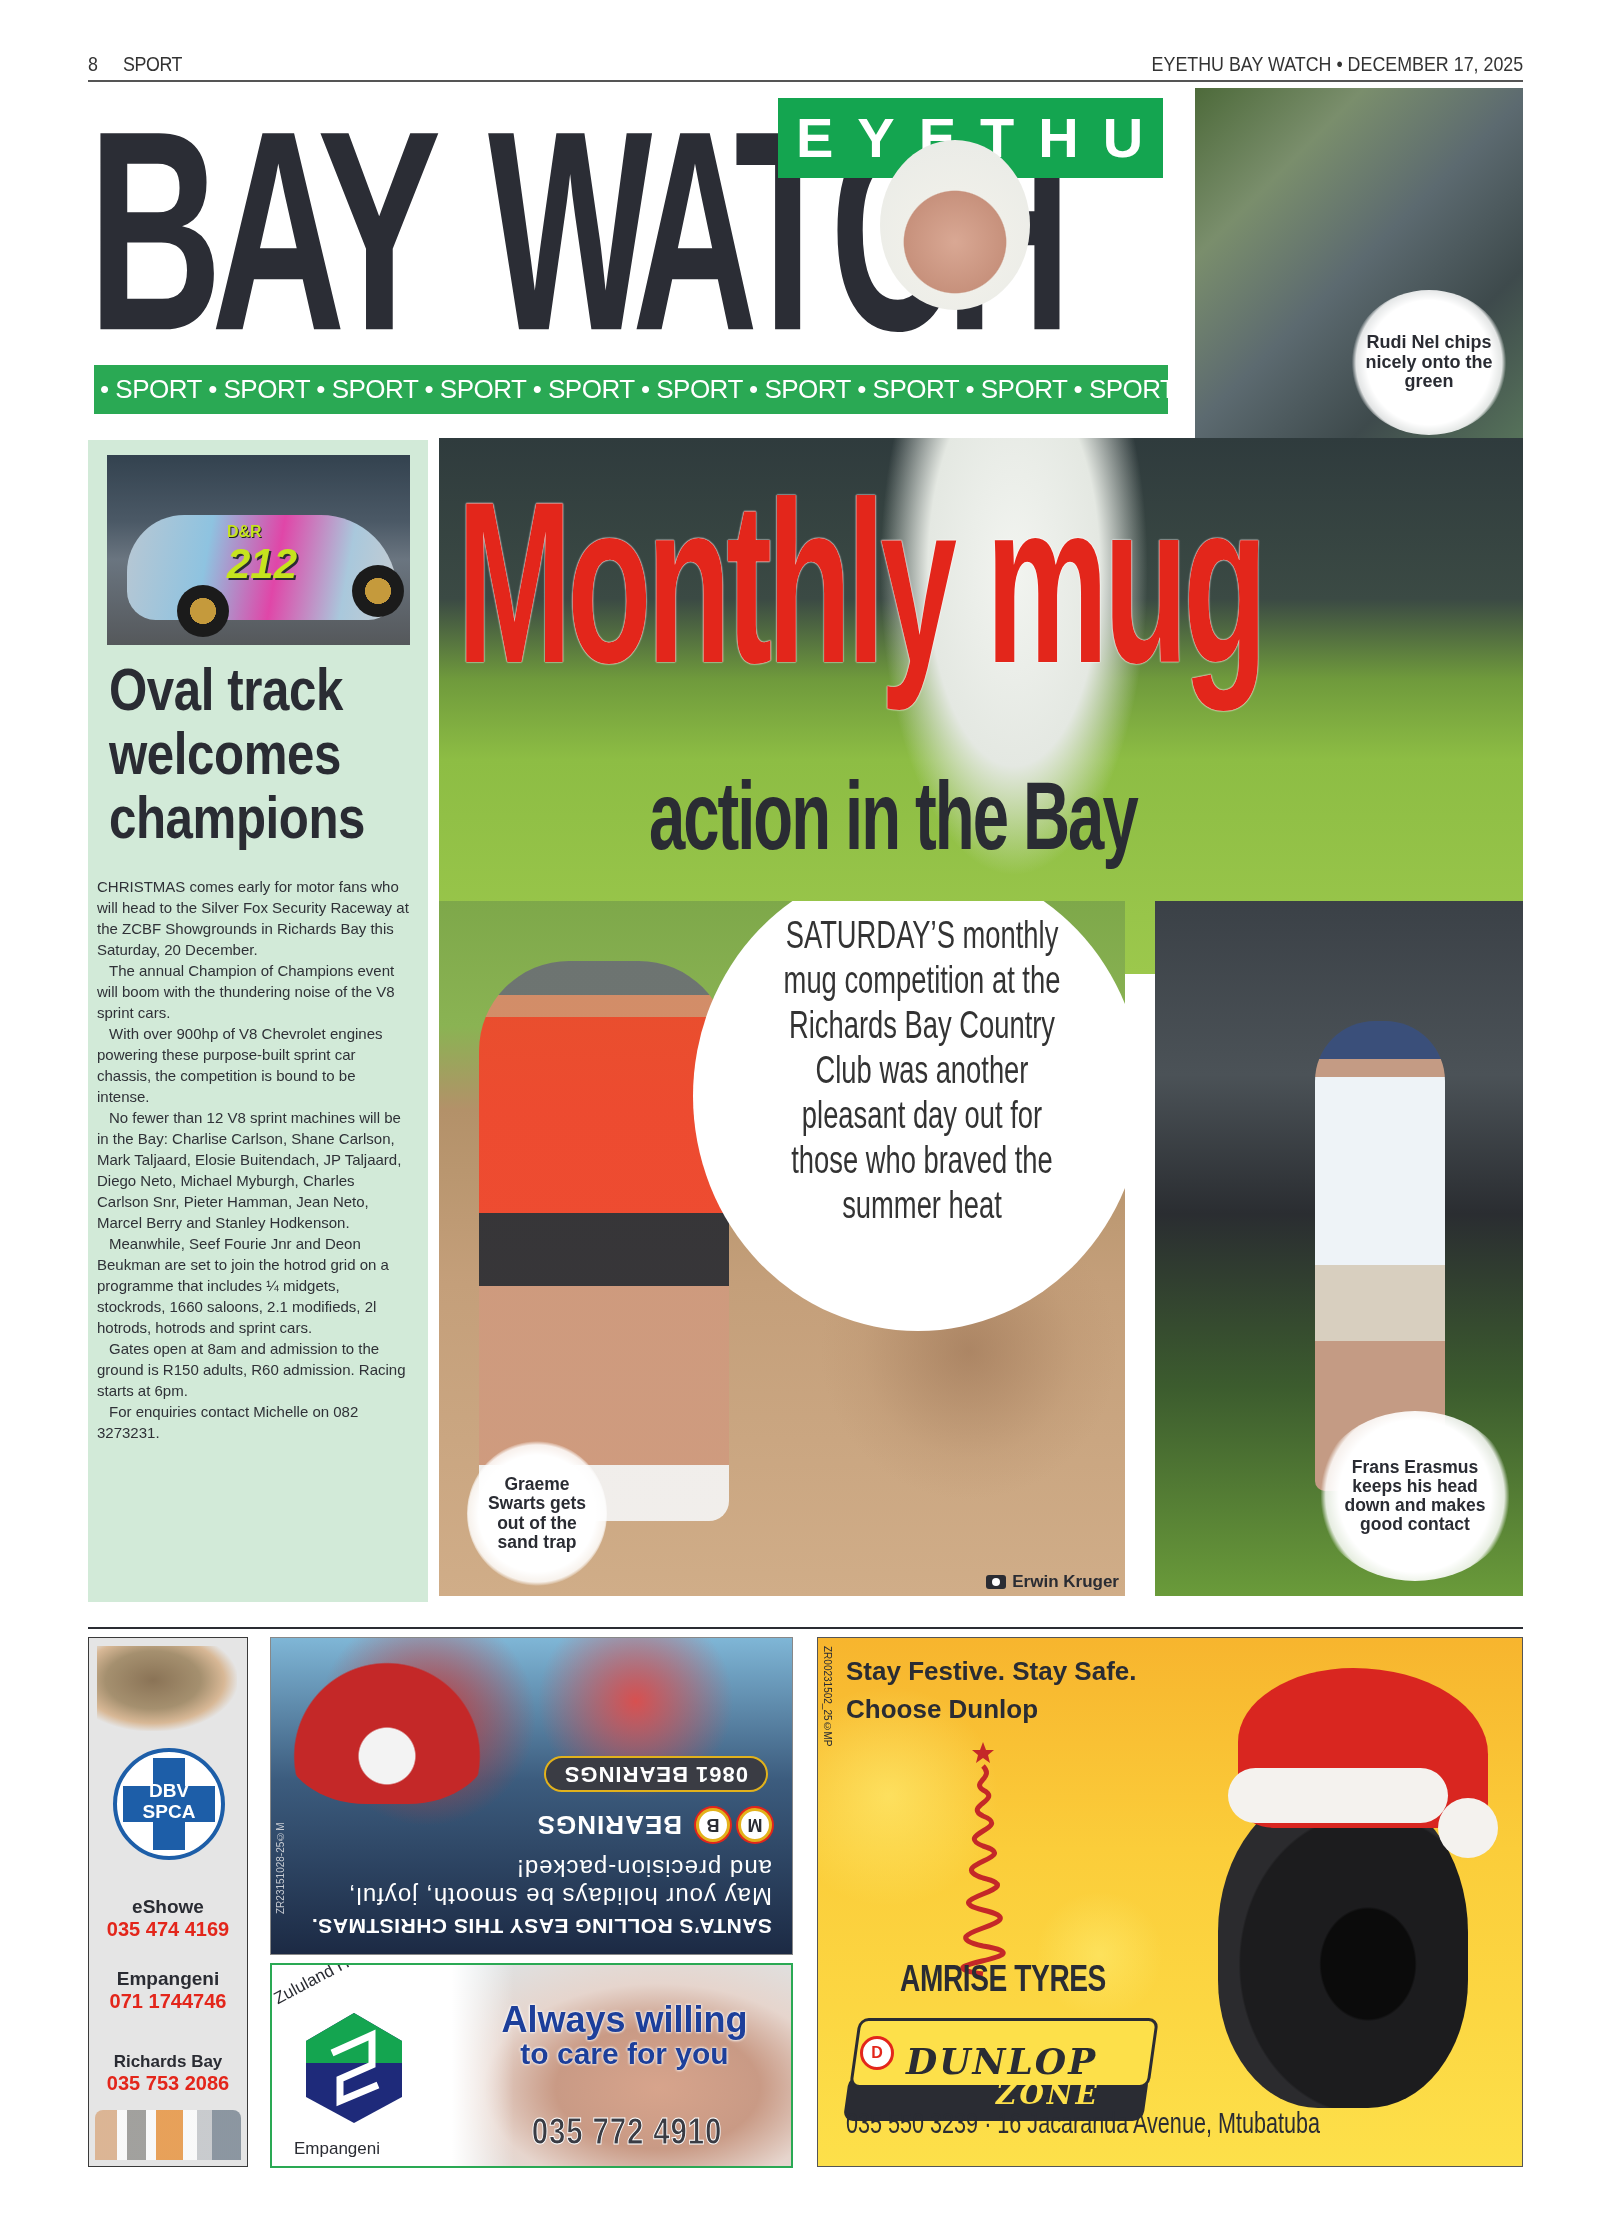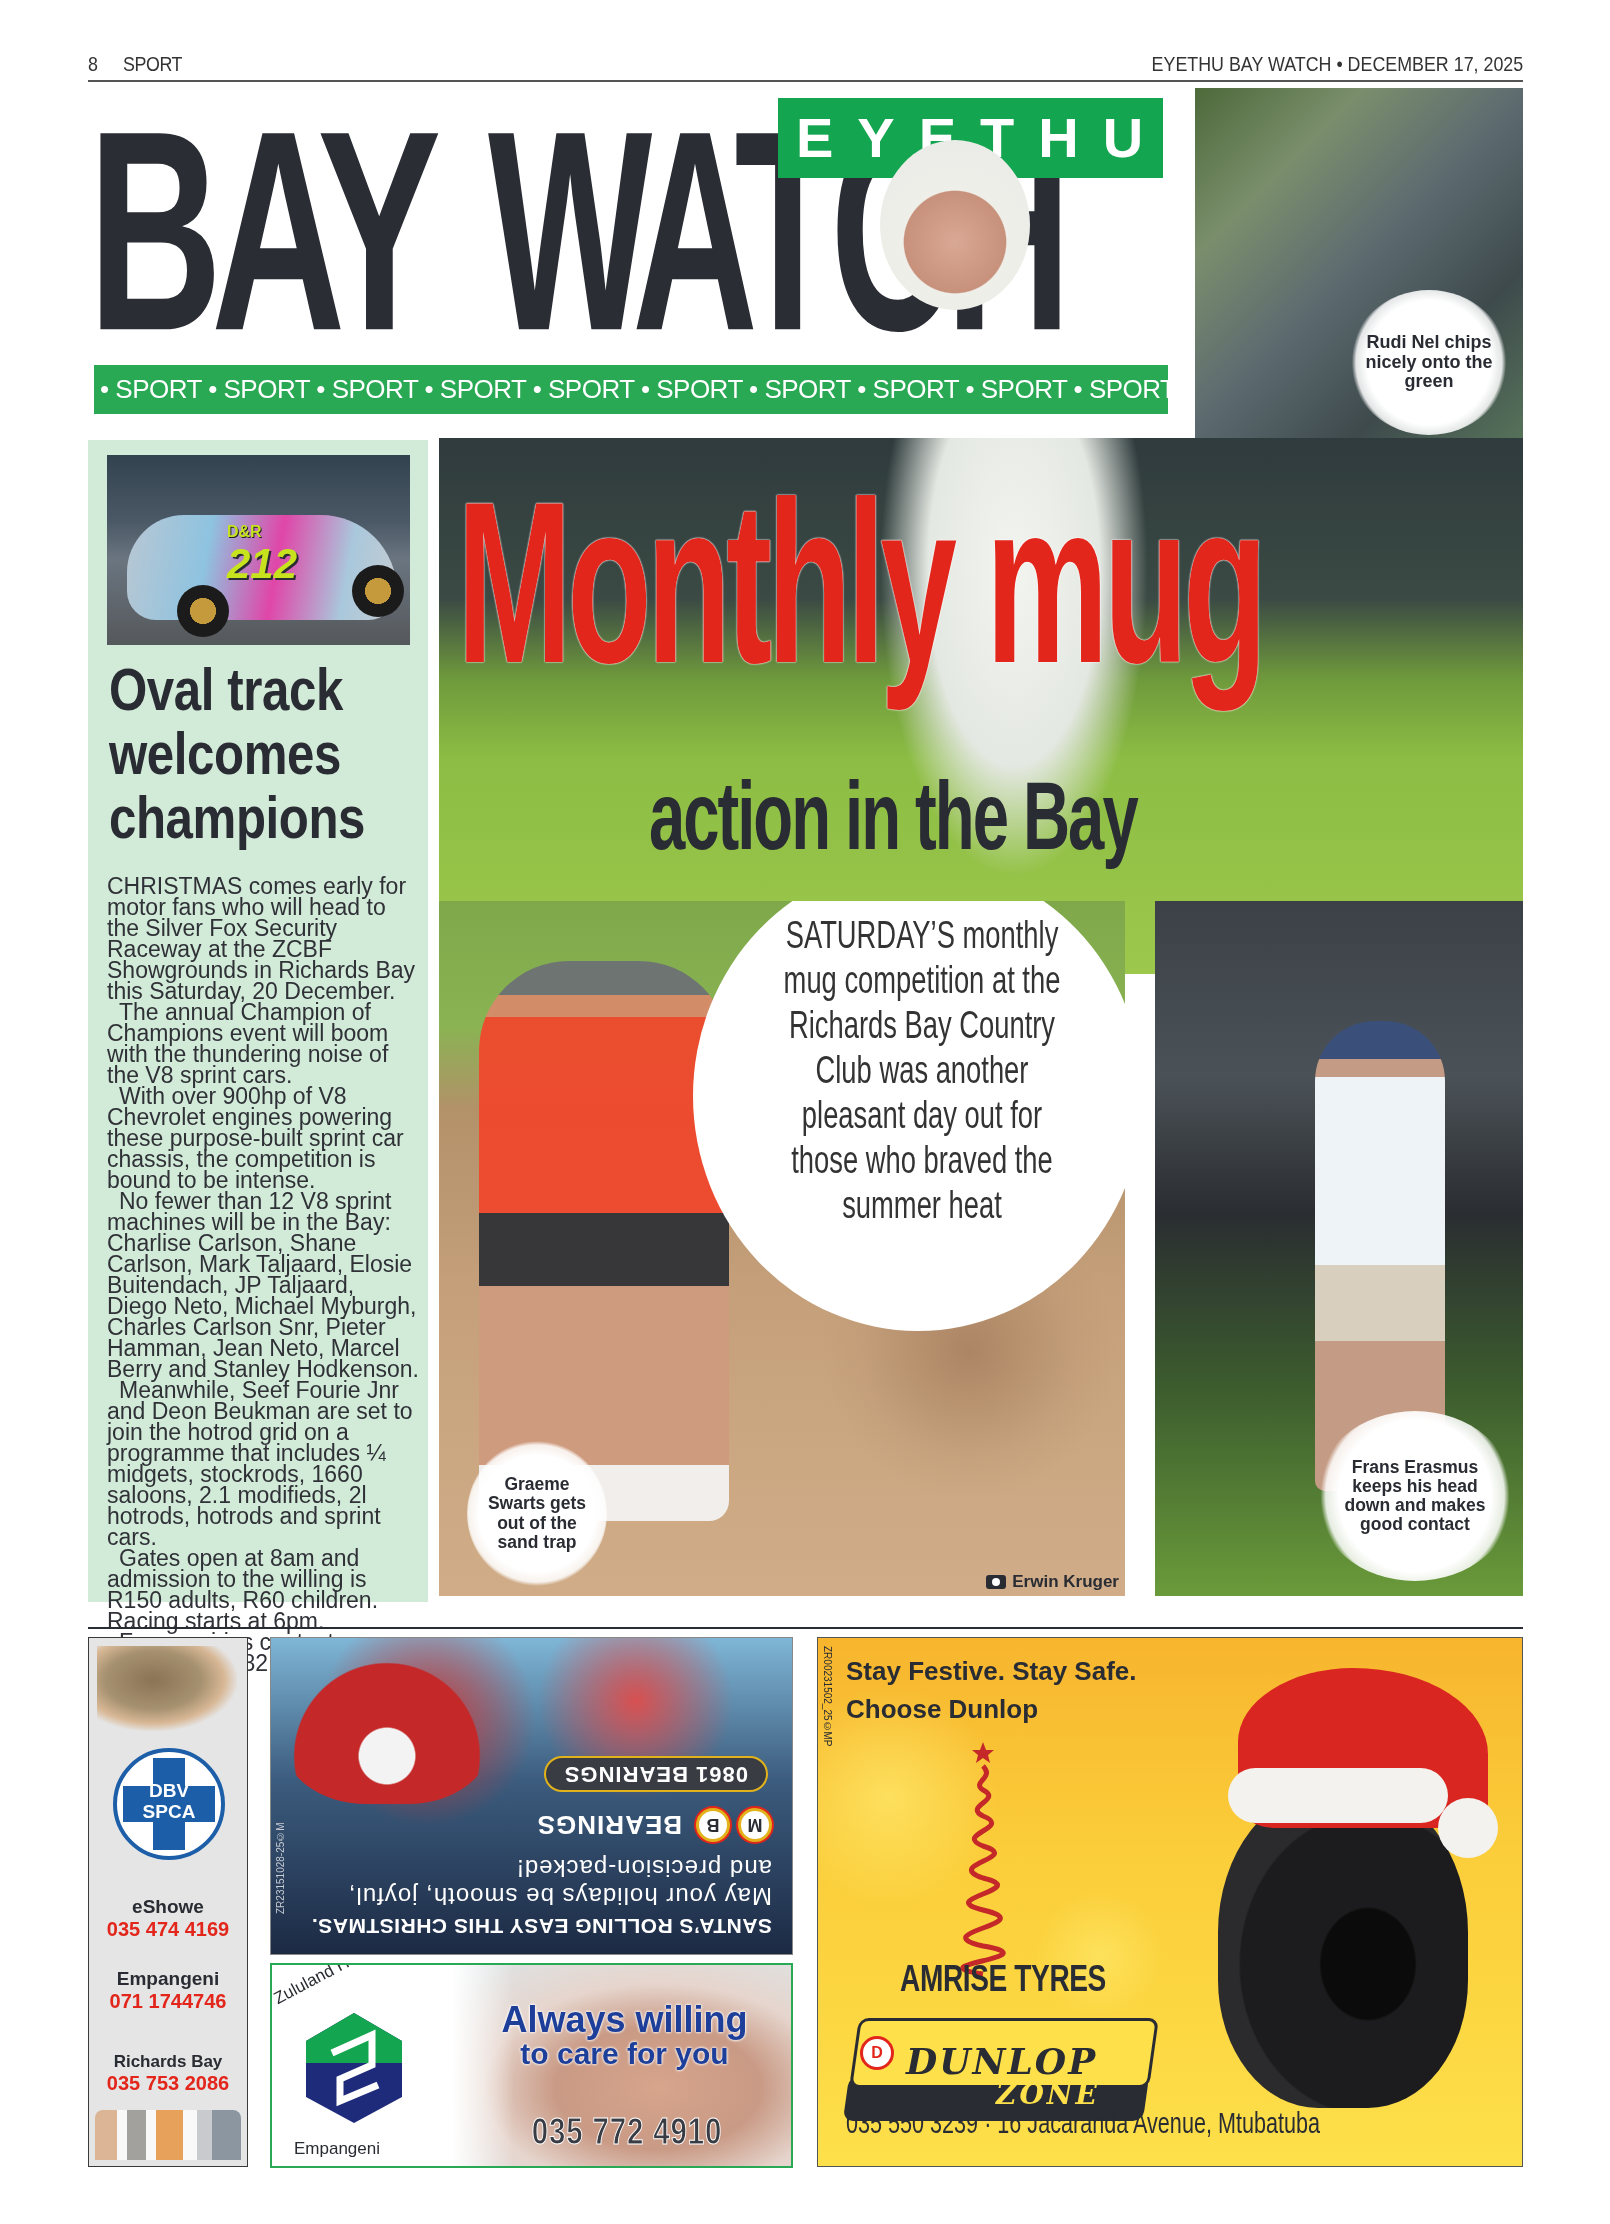--- a/index.html
+++ b/index.html
@@ -51,21 +51,21 @@
   .car-photo { position: absolute; left: 19px; top: 15px; width: 303px; height: 190px; overflow: hidden;
     background: linear-gradient(180deg, #33424f 0%, #4b5966 35%, #6a7580 55%, #55585b 100%); }
   .car-body { position: absolute; left: 20px; top: 60px; width: 270px; height: 105px; border-radius: 60px 80px 30px 30px;
     background: linear-gradient(100deg, #b9c7d3 0%, #8ec3e0 30%, #e046a8 55%, #a9c8dc 80%, #c7ccd1 100%); }
   .car-number { position: absolute; left: 120px; top: 85px; color: #c6e31e; font-weight: 900; font-style: italic; font-size: 42px;
     text-shadow: 2px 2px 0 #2a2c33; }
   .car-brand { position: absolute; left: 120px; top: 68px; color: #c6e31e; font-weight: 900; font-size: 16px; text-shadow: 1px 1px 0 #222; }
   .car-wheel { position: absolute; width: 52px; height: 52px; border-radius: 50%; background: radial-gradient(circle, #c59a3c 0 35%, #1b1b1b 36% 100%); }
   .side-title { position: absolute; left: 21px; top: 218px; width: 310px; font-size: 60px; line-height: 64px; color: #2a2c33;
     transform: scaleX(0.82); transform-origin: left top; letter-spacing: -0.5px; }
-  .side-body { position: absolute; left: 19px; top: 436px; width: 312px; font-size: 23px; line-height: 21px; color: #2f3137; }
+  .side-body { position: absolute; left: 9px; top: 436px; width: 312px; font-size: 15px; line-height: 21px; color: #2f3137; }
   .side-body p { text-indent: 0; }
   .side-body p + p { text-indent: 12px; }
 
   
   .photo-bunker { left: 439px; top: 901px; width: 686px; height: 695px; overflow: hidden;
     background: linear-gradient(180deg, #7ea84a 0%, #8ab353 18%, #b39169 30%, #c49f7a 55%, #d0ad88 100%); }
   .bunker-player { position: absolute; left: 40px; top: 60px; width: 250px; height: 560px;
     background: linear-gradient(180deg, #6b6f74 0 6%, #d98a6a 6% 10%, #f2452b 10% 45%, #2b2d33 45% 58%, #cf9a7e 58% 90%, #f4f4f4 90% 100%);
     border-radius: 90px 90px 20px 20px; opacity: 0.92; }
   .sand-spray { position: absolute; left: 380px; top: 300px; width: 300px; height: 300px; border-radius: 50%;
@@ -191,21 +191,21 @@
     <div class="car-brand">D&amp;R</div>
     <div class="car-number">212</div>
   </div>
   <h2 class="side-title">Oval track welcomes champions</h2>
   <div class="side-body">
     <p>CHRISTMAS comes early for motor fans who will head to the Silver Fox Security Raceway at the ZCBF Showgrounds in Richards Bay this Saturday, 20 December.</p>
     <p>The annual Champion of Champions event will boom with the thundering noise of the V8 sprint cars.</p>
     <p>With over 900hp of V8 Chevrolet engines powering these purpose-built sprint car chassis, the competition is bound to be intense.</p>
     <p>No fewer than 12 V8 sprint machines will be in the Bay: Charlise Carlson, Shane Carlson, Mark Taljaard, Elosie Buitendach, JP Taljaard, Diego Neto, Michael Myburgh, Charles Carlson Snr, Pieter Hamman, Jean Neto, Marcel Berry and Stanley Hodkenson.</p>
     <p>Meanwhile, Seef Fourie Jnr and Deon Beukman are set to join the hotrod grid on a programme that includes ¼ midgets, stockrods, 1660 saloons, 2.1 modifieds, 2l hotrods, hotrods and sprint cars.</p>
-    <p>Gates open at 8am and admission to the willing is R150 adults, R60 children. Racing starts at 6pm.</p>
+    <p>Gates open at 8am and admission to the ground is R150 adults, R60 admission. Racing starts at 6pm.</p>
     <p>For enquiries contact Michelle on 082 3273231.</p>
   </div>
 </div>
 
 <div class="abs photo-bunker">
   <div class="bunker-player"></div>
   <div class="sand-spray"></div>
   <div class="intro-bubble"></div>
   <div class="intro-text">SATURDAY’S monthly mug competition at the Richards Bay Country Club was another pleasant day out for those who braved the summer heat</div>
   <div class="caption-bubble cap-graeme" style="position:absolute;">Graeme Swarts gets out of the sand trap</div>

